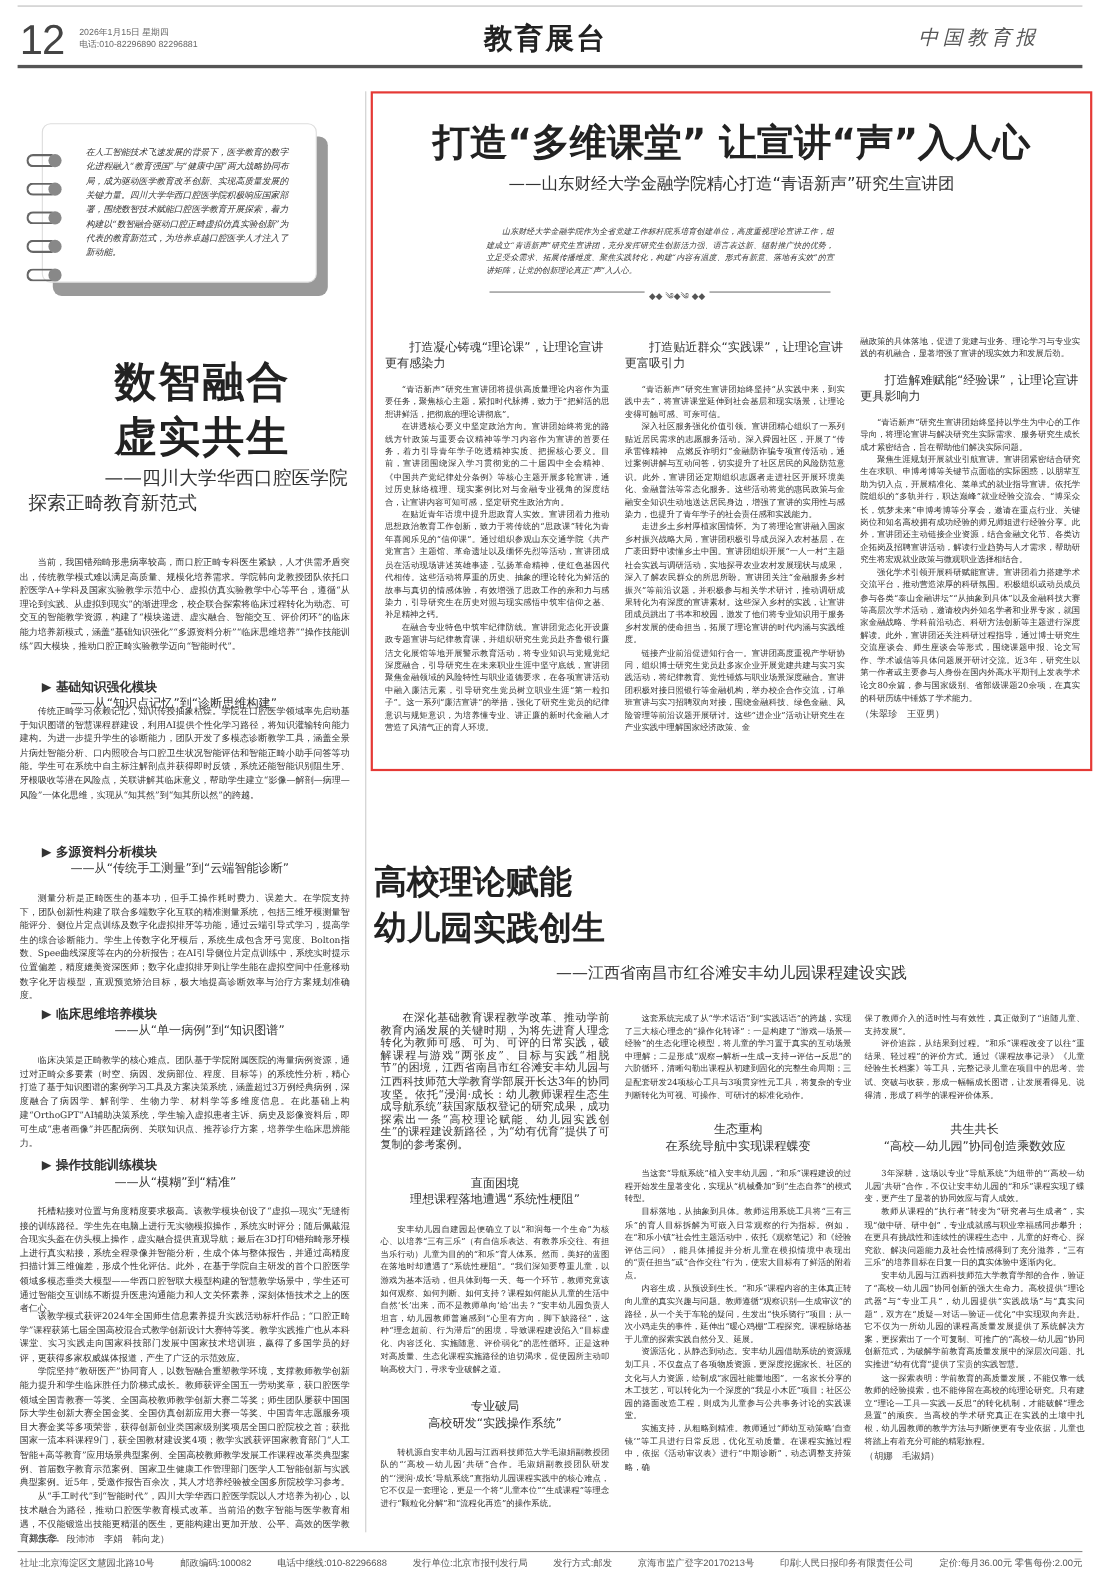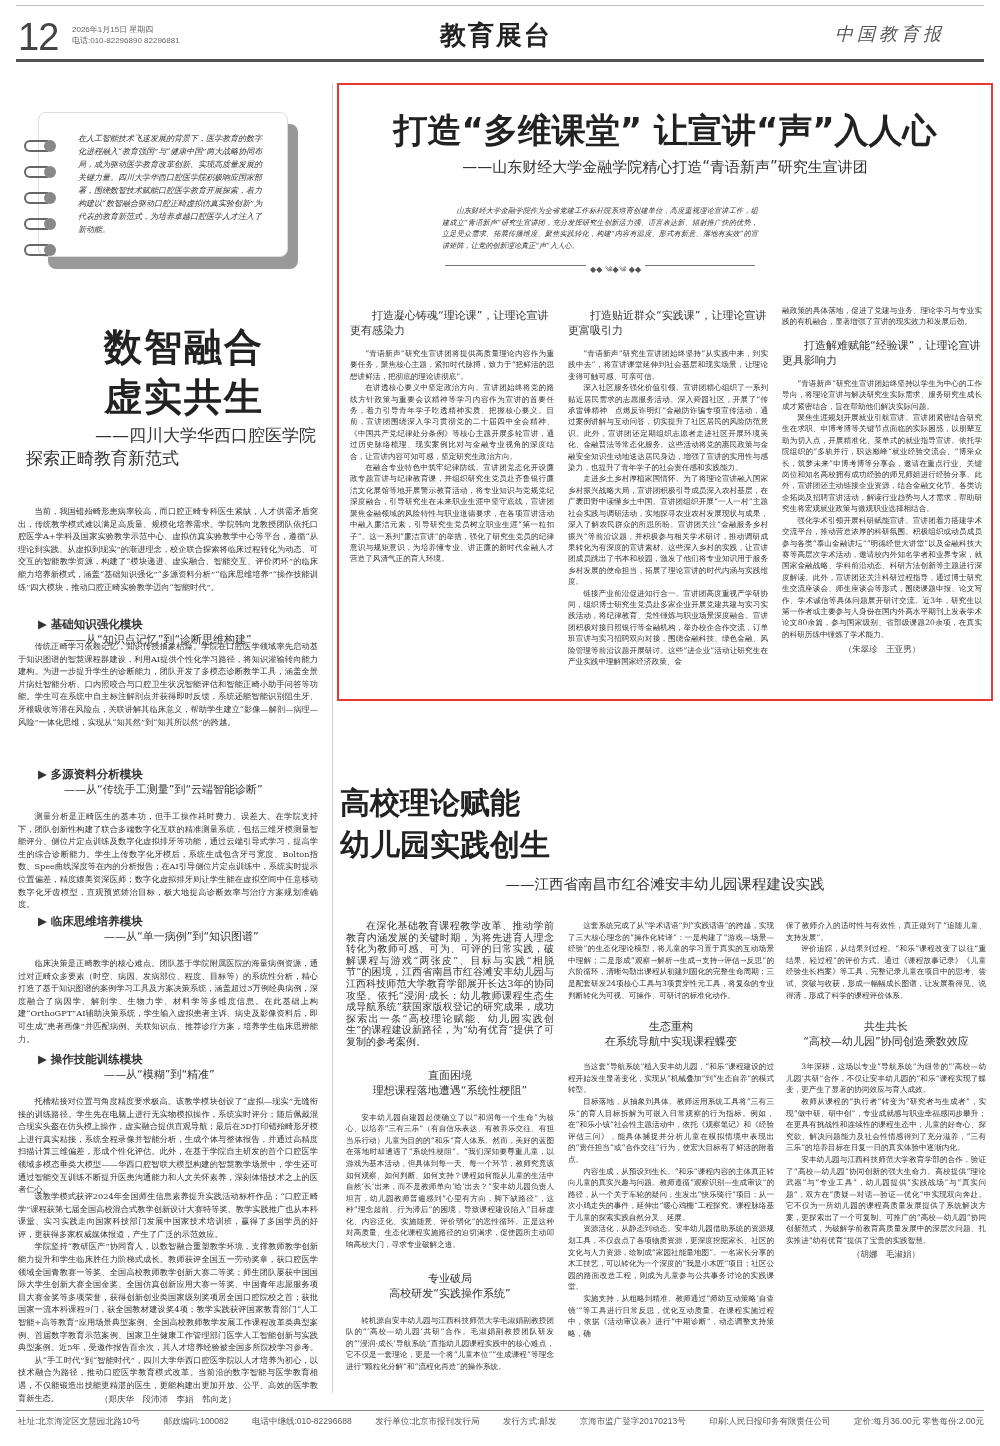--- a/index.html
+++ b/index.html
@@ -18,21 +18,21 @@
 .body-text p{text-indent:2em;margin:0}
 .notebook{left:38px;top:112px;width:250px;height:145px;background:#fff;border-radius:8px;border:1px solid #ddd;box-shadow:10px 12px 0 #999}
 .nb-text{left:78px;top:44px;width:190px;font-size:8px;line-height:13px;color:#333;font-style:italic}
 .ring{width:24px;height:12px;border:2px solid #666;border-right:none;border-radius:12px 0 0 12px}
 .dot{width:12px;height:12px;border-radius:50%;background:#888}
 .bigtitle{font-family:"DejaVu Sans",sans-serif;font-weight:bold;color:#222}
 .subhead{font-family:"DejaVu Sans",sans-serif;font-size:13.5px;color:#333}
 .modhead{font-family:"DejaVu Sans",sans-serif;font-size:11.5px;font-weight:bold;color:#333}
 .modsub{font-family:"DejaVu Sans",sans-serif;font-size:11px;color:#333}
 .colhead{font-family:"DejaVu Sans",sans-serif;font-size:11px;color:#333;line-height:15px}
-.author{font-family:"DejaVu Sans",sans-serif;font-size:8.5px;color:#444;text-align:center}
+.author{font-family:"DejaVu Sans",sans-serif;font-size:8.5px;color:#444;text-align:left}
 .footer-line{left:16px;right:16px;top:1410px;height:1px;background:#888}
 .footer{left:18px;top:1416px;right:16px;font-family:"Liberation Sans",sans-serif;font-size:8.5px;color:#555;display:flex;justify-content:space-between}
 .divider{left:445px;top:265px;width:310px;height:1px;background:#777}
 .div-orn{left:586px;top:260px;font-size:8px;color:#555;background:#fff;padding:0 4px}
 </style>
 </head>
 <body>
 
 <div class="abs topline"></div>
 <div class="abs pagenum">12</div>
@@ -118,41 +118,42 @@
 <div class="abs subhead" style="left:340px;top:158px;width:650px;text-align:center;font-size:15px">——山东财经大学金融学院精心打造“青语新声”研究生宣讲团</div>
 <div class="abs body-text" style="left:442px;top:205px;width:316px;font-size:7.2px;line-height:11.5px;font-style:italic">山东财经大学金融学院作为全省党建工作标杆院系培育创建单位，高度重视理论宣讲工作，组建成立“青语新声”研究生宣讲团，充分发挥研究生创新活力强、语言表达新、辐射推广快的优势，立足受众需求、拓展传播维度、聚焦实践转化，构建“内容有温度、形式有新意、落地有实效”的宣讲矩阵，让党的创新理论真正“声”入人心。</div>
 <div class="abs divider"></div>
 <div class="abs div-orn">◆◆ ༄◆༄ ◆◆</div>
 
 <div class="abs" style="left:350px;top:308px;width:204px">
   <div class="colhead" style="text-indent:2em;margin-bottom:10px">打造凝心铸魂“理论课”，让理论宣讲更有感染力</div>
   <div class="body-text" style="font-size:7.6px;line-height:11.4px">
     <p>“青语新声”研究生宣讲团将提供高质量理论内容作为重要任务，聚焦核心主题，紧扣时代脉搏，致力于“把鲜活的思想讲鲜活，把彻底的理论讲彻底”。</p>
     <p>在讲透核心要义中坚定政治方向。宣讲团始终将党的路线方针政策与重要会议精神等学习内容作为宣讲的首要任务，着力引导青年学子吃透精神实质、把握核心要义。目前，宣讲团围绕深入学习贯彻党的二十届四中全会精神、《中国共产党纪律处分条例》等核心主题开展多轮宣讲，通过历史脉络梳理、现实案例比对与金融专业视角的深度结合，让宣讲内容可知可感，坚定研究生政治方向。</p>
+    <p>在贴近青年语境中提升思政育人实效。宣讲团着力推动思想政治教育工作创新，致力于将传统的“思政课”转化为青年喜闻乐见的“信仰课”。通过组织参观山东交通学院《共产党宣言》主题馆、革命遗址以及缅怀先烈等活动，宣讲团成员在活动现场讲述英雄事迹，弘扬革命精神，使红色基因代代相传。这些活动将厚重的历史、抽象的理论转化为鲜活的故事与真切的情感体验，有效增强了思政工作的亲和力与感染力，引导研究生在历史对照与现实感悟中筑牢信仰之基、补足精神之钙。</p>
     <p>在融合专业特色中筑牢纪律防线。宣讲团党态化开设廉政专题宣讲与纪律教育课，并组织研究生党员赴齐鲁银行廉洁文化展馆等地开展警示教育活动，将专业知识与党规党纪深度融合，引导研究生在未来职业生涯中坚守底线，宣讲团聚焦金融领域的风险特性与职业道德要求，在各项宣讲活动中融入廉洁元素，引导研究生党员树立职业生涯“第一粒扣子”。这一系列“廉洁宣讲”的举措，强化了研究生党员的纪律意识与规矩意识，为培养懂专业、讲正廉的新时代金融人才营造了风清气正的育人环境。</p>
   </div>
 </div>
 
 <div class="abs" style="left:568px;top:308px;width:200px">
   <div class="colhead" style="text-indent:2em;margin-bottom:10px">打造贴近群众“实践课”，让理论宣讲更富吸引力</div>
   <div class="body-text" style="font-size:7.6px;line-height:11.4px">
     <p>“青语新声”研究生宣讲团始终坚持“从实践中来，到实践中去”，将宣讲课堂延伸到社会基层和现实场景，让理论变得可触可感、可亲可信。</p>
     <p>深入社区服务强化价值引领。宣讲团精心组织了一系列贴近居民需求的志愿服务活动。深入舜园社区，开展了“传承雷锋精神　点燃反诈明灯”金融防诈骗专项宣传活动，通过案例讲解与互动问答，切实提升了社区居民的风险防范意识。此外，宣讲团还定期组织志愿者走进社区开展环境美化、金融普法等常态化服务。这些活动将党的惠民政策与金融安全知识生动地送达居民身边，增强了宣讲的实用性与感染力，也提升了青年学子的社会责任感和实践能力。</p>
     <p>走进乡土乡村厚植家国情怀。为了将理论宣讲融入国家乡村振兴战略大局，宣讲团积极引导成员深入农村基层，在广袤田野中读懂乡土中国。宣讲团组织开展“一人一村”主题社会实践与调研活动，实地探寻农业农村发展现状与成果，深入了解农民群众的所思所盼。宣讲团关注“金融服务乡村振兴”等前沿议题，并积极参与相关学术研讨，推动调研成果转化为有深度的宣讲素材。这些深入乡村的实践，让宣讲团成员跳出了书本和校园，激发了他们将专业知识用于服务乡村发展的使命担当，拓展了理论宣讲的时代内涵与实践维度。</p>
     <p>链接产业前沿促进知行合一。宣讲团高度重视产学研协同，组织博士研究生党员赴多家企业开展党建共建与实习实践活动，将纪律教育、党性锤炼与职业场景深度融合。宣讲团积极对接日照银行等金融机构，举办校企合作交流，订单班宣讲与实习招聘双向对接，围绕金融科技、绿色金融、风险管理等前沿议题开展研讨。这些“进企业”活动让研究生在产业实践中理解国家经济政策、金</p>
   </div>
 </div>
 
 <div class="abs" style="left:782px;top:305px;width:200px">
   <div class="body-text" style="font-size:7.6px;line-height:11.4px;text-indent:0;margin-bottom:10px">融政策的具体落地，促进了党建与业务、理论学习与专业实践的有机融合，显著增强了宣讲的现实效力和发展后劲。</div>
   <div class="colhead" style="text-indent:2em;margin-bottom:10px">打造解难赋能“经验课”，让理论宣讲更具影响力</div>
   <div class="body-text" style="font-size:7.6px;line-height:11.4px">
     <p>“青语新声”研究生宣讲团始终坚持以学生为中心的工作导向，将理论宣讲与解决研究生实际需求、服务研究生成长成才紧密结合，旨在帮助他们解决实际问题。</p>
     <p>聚焦生涯规划开展就业引航宣讲。宣讲团紧密结合研究生在求职、申博考博等关键节点面临的实际困惑，以朋辈互助为切入点，开展精准化、菜单式的就业指导宣讲。依托学院组织的“多轨并行，职达巅峰”就业经验交流会、“博采众长，筑梦未来”申博考博等分享会，邀请在重点行业、关键岗位和知名高校拥有成功经验的师兄师姐进行经验分享。此外，宣讲团还主动链接企业资源，结合金融文化节、各类访企拓岗及招聘宣讲活动，解读行业趋势与人才需求，帮助研究生将宏观就业政策与微观职业选择相结合。</p>
-    <p>强化学术引领开展科研赋能宣讲。宣讲团着力搭建学术交流平台，推动营造浓厚的科研氛围。积极组织或动员成员参与各类“泰山金融讲坛”“明德经世大讲堂”以及金融科技大赛等高层次学术活动，邀请校内外知名学者和业界专家，就国家金融战略、学科前沿动态、科研方法创新等主题进行深度解读。此外，宣讲团还关注科研过程指导，通过博士研究生交流座谈会、师生座谈会等形式，围绕课题申报、论文写作、学术诚信等具体问题展开研讨交流。近3年，研究生以第一作者或主要参与人身份在国内外高水平期刊上发表学术论文80余篇，参与国家级别、省部级课题20余项，在真实的科研历练中锤炼了学术能力。</p>
+    <p>强化学术引领开展科研赋能宣讲。宣讲团着力搭建学术交流平台，推动营造浓厚的科研氛围。积极组织或动员成员参与各类“泰山金融讲坛”“从抽象到具体”以及金融科技大赛等高层次学术活动，邀请校内外知名学者和业界专家，就国家金融战略、学科前沿动态、科研方法创新等主题进行深度解读。此外，宣讲团还关注科研过程指导，通过博士研究生交流座谈会、师生座谈会等形式，围绕课题申报、论文写作、学术诚信等具体问题展开研讨交流。近3年，研究生以第一作者或主要参与人身份在国内外高水平期刊上发表学术论文80余篇，参与国家级别、省部级课题20余项，在真实的科研历练中锤炼了学术能力。</p>
   </div>
   <div class="author" style="margin-top:4px">（朱翠珍　王亚男）</div>
 </div>
 
 <div class="abs bigtitle" style="left:340px;top:782px;width:650px;text-align:left;font-size:30px;line-height:42px">
   <div>高校理论赋能</div>
   <div>幼儿园实践创生</div>
 </div>
 <div class="abs subhead" style="left:340px;top:875px;width:650px;text-align:center;font-size:14.5px">——江西省南昌市红谷滩安丰幼儿园课程建设实践</div>
 
@@ -189,20 +190,21 @@
   <div class="body-text" style="font-size:7.6px;line-height:11.6px;text-indent:0">保了教师介入的适时性与有效性，真正做到了“追随儿童、支持发展”。</div>
   <div class="body-text" style="font-size:7.6px;line-height:11.6px">评价追踪，从结果到过程。“和乐”课程改变了以往“重结果、轻过程”的评价方式。通过《课程故事记录》《儿童经验生长档案》等工具，完整记录儿童在项目中的思考、尝试、突破与收获，形成一幅幅成长图谱，让发展看得见、说得清，形成了科学的课程评价体系。</div>
   <div class="colhead" style="text-align:center;margin:18px 0 12px;font-size:11px">
     <div>共生共长</div>
     <div>“高校—幼儿园”协同创造乘数效应</div>
   </div>
   <div class="body-text" style="font-size:7.6px;line-height:11.6px">
     <p>3年深耕，这场以专业“导航系统”为纽带的“‘高校—幼儿园’共研”合作，不仅让安丰幼儿园的“和乐”课程实现了蝶变，更产生了显著的协同效应与育人成效。</p>
     <p>教师从课程的“执行者”转变为“研究者与生成者”，实现“做中研、研中创”，专业成就感与职业幸福感同步攀升；在更具有挑战性和连续性的课程生态中，儿童的好奇心、探究欲、解决问题能力及社会性情感得到了充分滋养，“三有三乐”的培养目标在日复一日的真实体验中逐渐内化。</p>
     <p>安丰幼儿园与江西科技师范大学教育学部的合作，验证了“高校—幼儿园”协同创新的强大生命力。高校提供“理论武器”与“专业工具”，幼儿园提供“实践战场”与“真实问题”，双方在“质疑—对话—验证—优化”中实现双向奔赴。它不仅为一所幼儿园的课程高质量发展提供了系统解决方案，更探索出了一个可复制、可推广的“高校—幼儿园”协同创新范式，为破解学前教育高质量发展中的深层次问题、扎实推进“幼有优育”提供了宝贵的实践智慧。</p>
+    <p>这一探索表明：学前教育的高质量发展，不能仅靠一线教师的经验摸索，也不能停留在高校的纯理论研究。只有建立“理论—工具—实践—反思”的转化机制，才能破解“理念悬置”的顽疾。当高校的学术研究真正在实践的土壤中扎根，幼儿园教师的教学方法与判断便更有专业依据，儿童也将踏上有着充分可能的精彩旅程。</p>
   </div>
   <div class="author" style="margin-top:2px">（胡娜　毛淑娟）</div>
 </div>
 
 <div class="abs footer-line"></div>
 <div class="abs footer">
   <span>社址:北京海淀区文慧园北路10号</span>
   <span>邮政编码:100082</span>
   <span>电话中继线:010-82296688</span>
   <span>发行单位:北京市报刊发行局</span>

